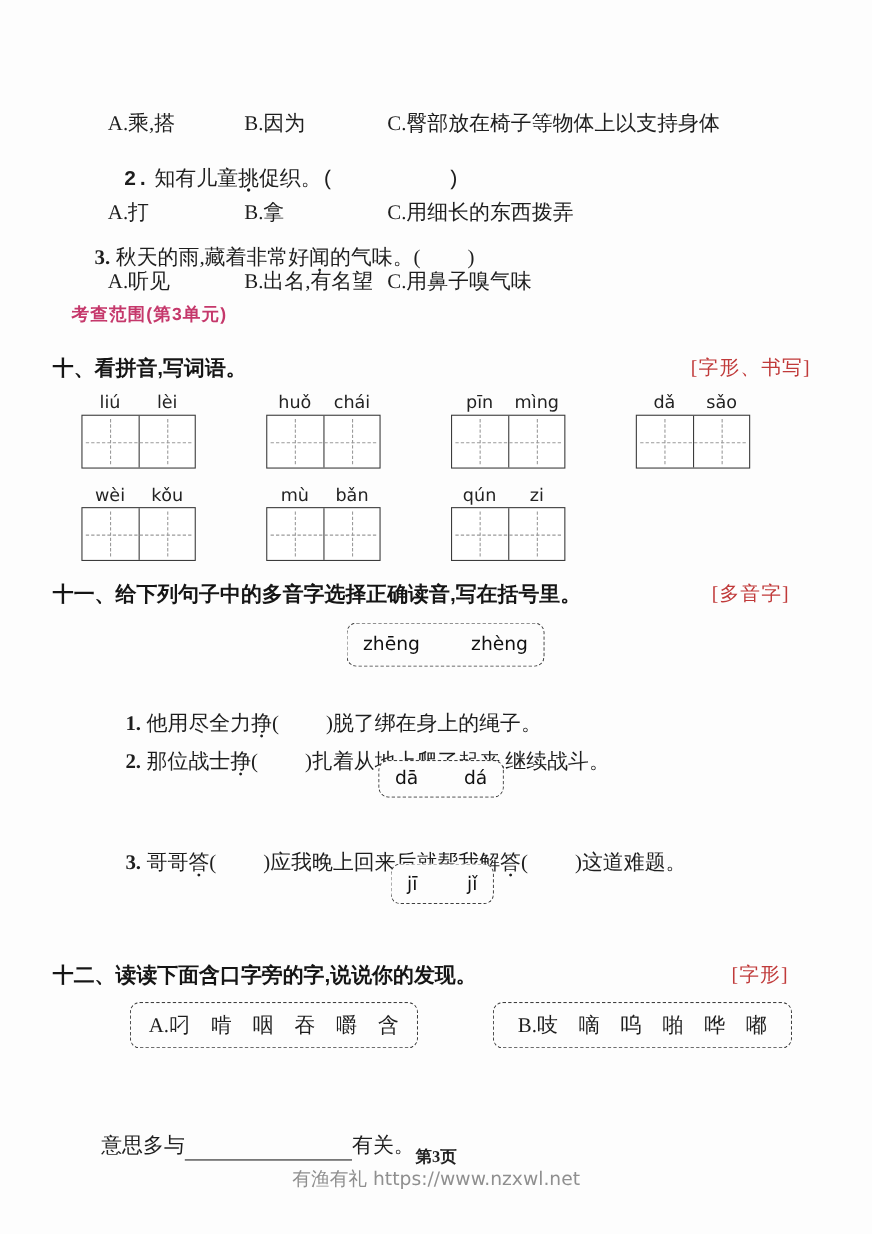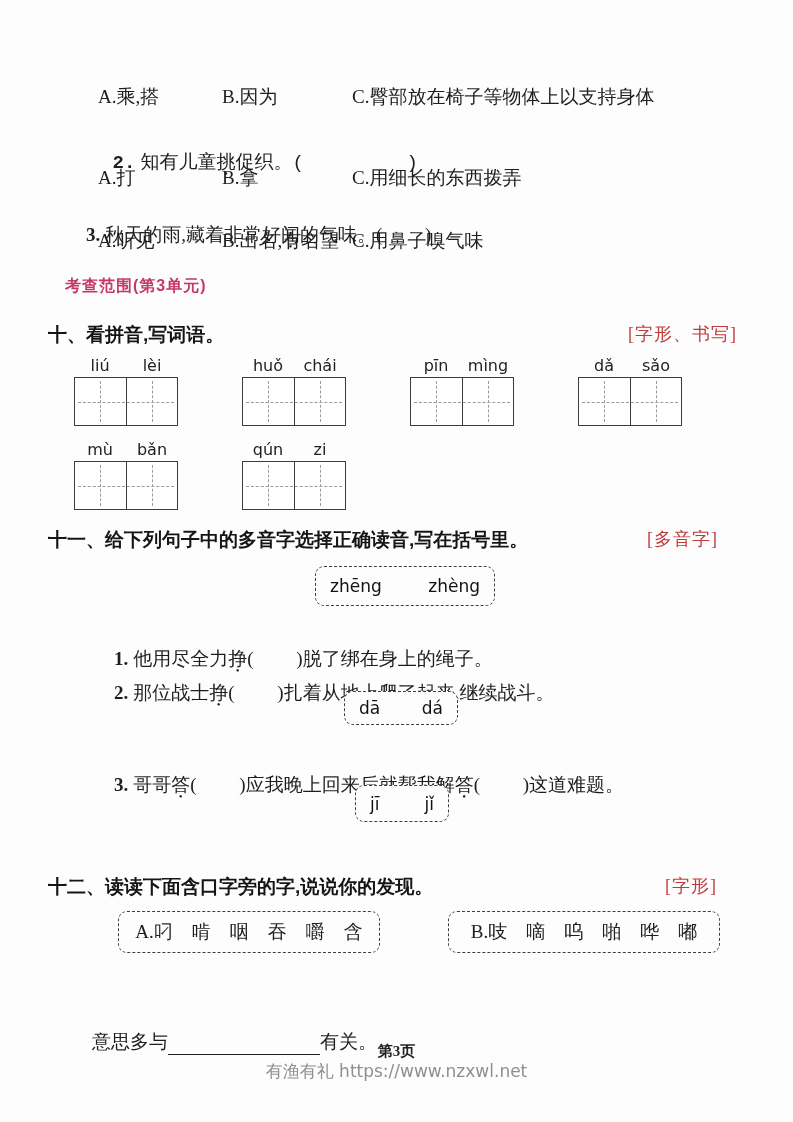--- a/index.html
+++ b/index.html
@@ -7,21 +7,21 @@
   .page {
     position:relative; width:793px; height:1122px; margin:0 auto;
     background:#fdfdfd; overflow:hidden;
     font-family:"Liberation Serif","DejaVu Serif",serif; color:#1e1e1e;
   }
   .tline {
     position:absolute; font-size:19px; line-height:26px; white-space:pre;
     color:#1e1e1e;
   }
   .num { font-weight:bold; margin-right:5px; }
-  .opt-row { position:absolute; display:flex; font-size:19px; line-height:26px; white-space:pre; }
+  .opt-row { position:absolute; display:flex; font-size:19px; line-height:26px; white-space:pre;margin-top:16px; }
   .opt-a { width:124px; }
   .opt-b { width:130px; }
   .edot { position:relative; display:inline-block; }
   .edot::after {
     content:"•"; position:absolute; left:50%; bottom:-11px;
     transform:translateX(-50%); font-size:11px; color:#1e1e1e;
   }
   .scope-h {
     position:absolute; left:55px; top:276px; font-size:16px; font-weight:bold;
     color:var(--pink,#c5386b); font-family:"Liberation Sans","DejaVu Sans",sans-serif;
@@ -140,20 +140,30 @@
           </div>
         <div class="tian-box">
             <div class="tian-cell"></div>
             <div class="tian-cell"></div>
           </div>
       </div>
     </div>
     <div class="grid-row">
       <div class="grid-group">
         <div class="py-row">
+            <span>wèi</span>
+            <span>kǒu</span>
+          </div>
+        <div class="tian-box">
+            <div class="tian-cell"></div>
+            <div class="tian-cell"></div>
+          </div>
+      </div>
+      <div class="grid-group">
+        <div class="py-row">
             <span>mù</span>
             <span>bǎn</span>
           </div>
         <div class="tian-box">
             <div class="tian-cell"></div>
             <div class="tian-cell"></div>
           </div>
       </div>
       <div class="grid-group">
         <div class="py-row">

